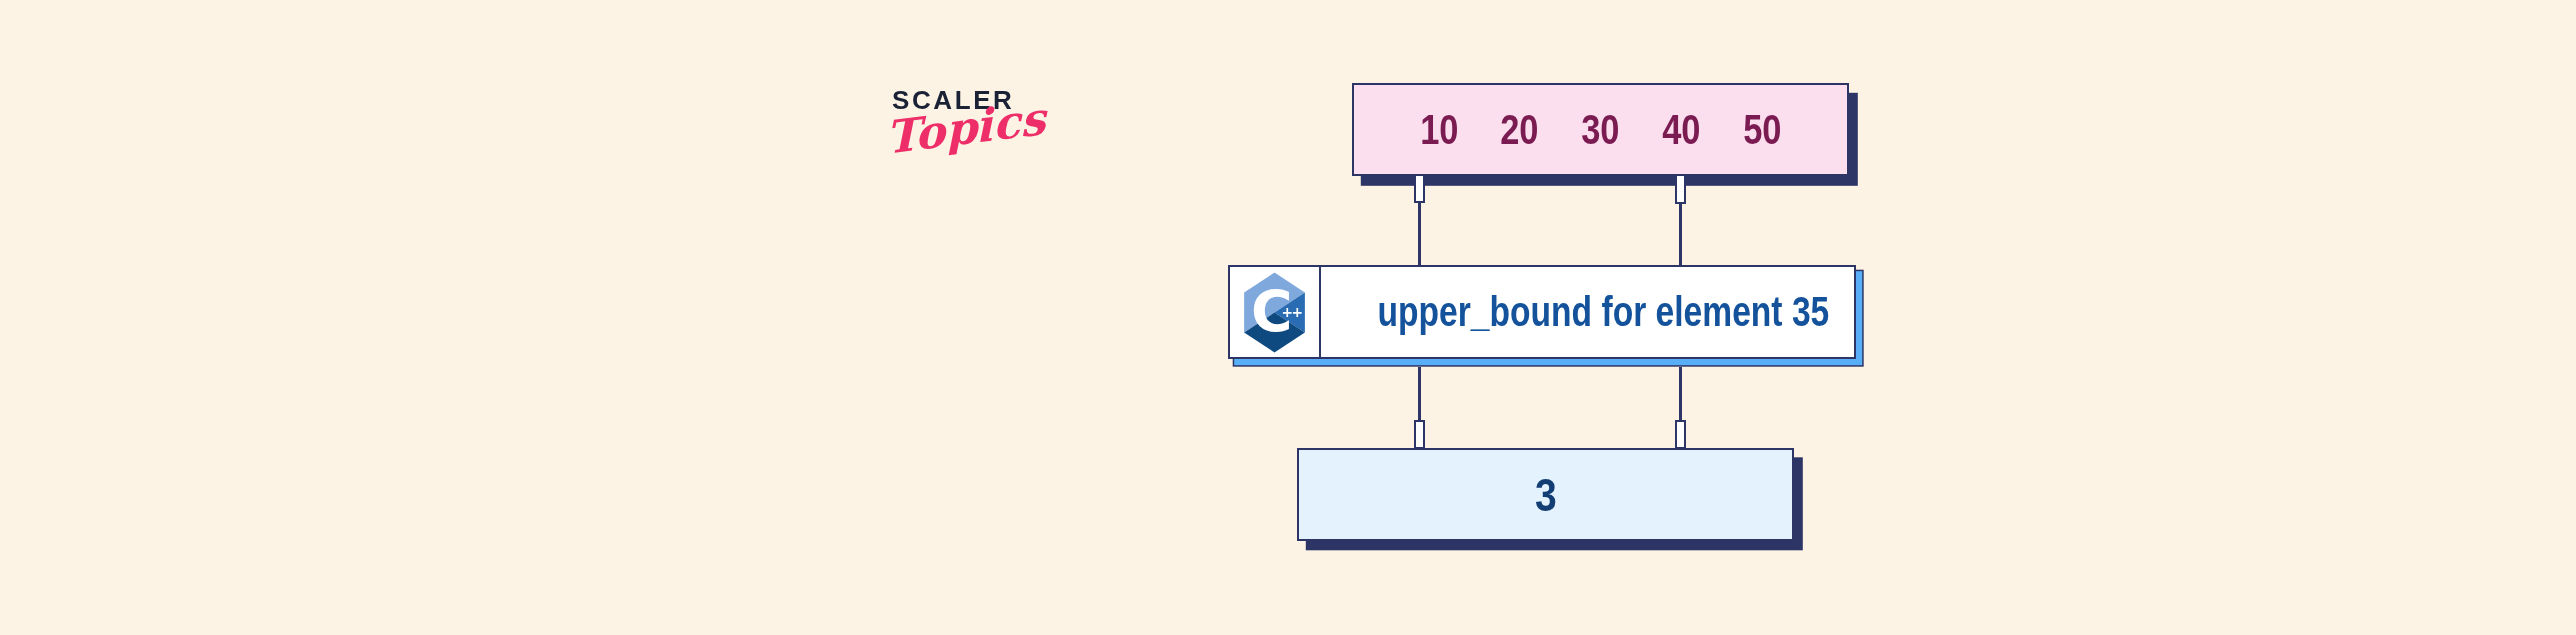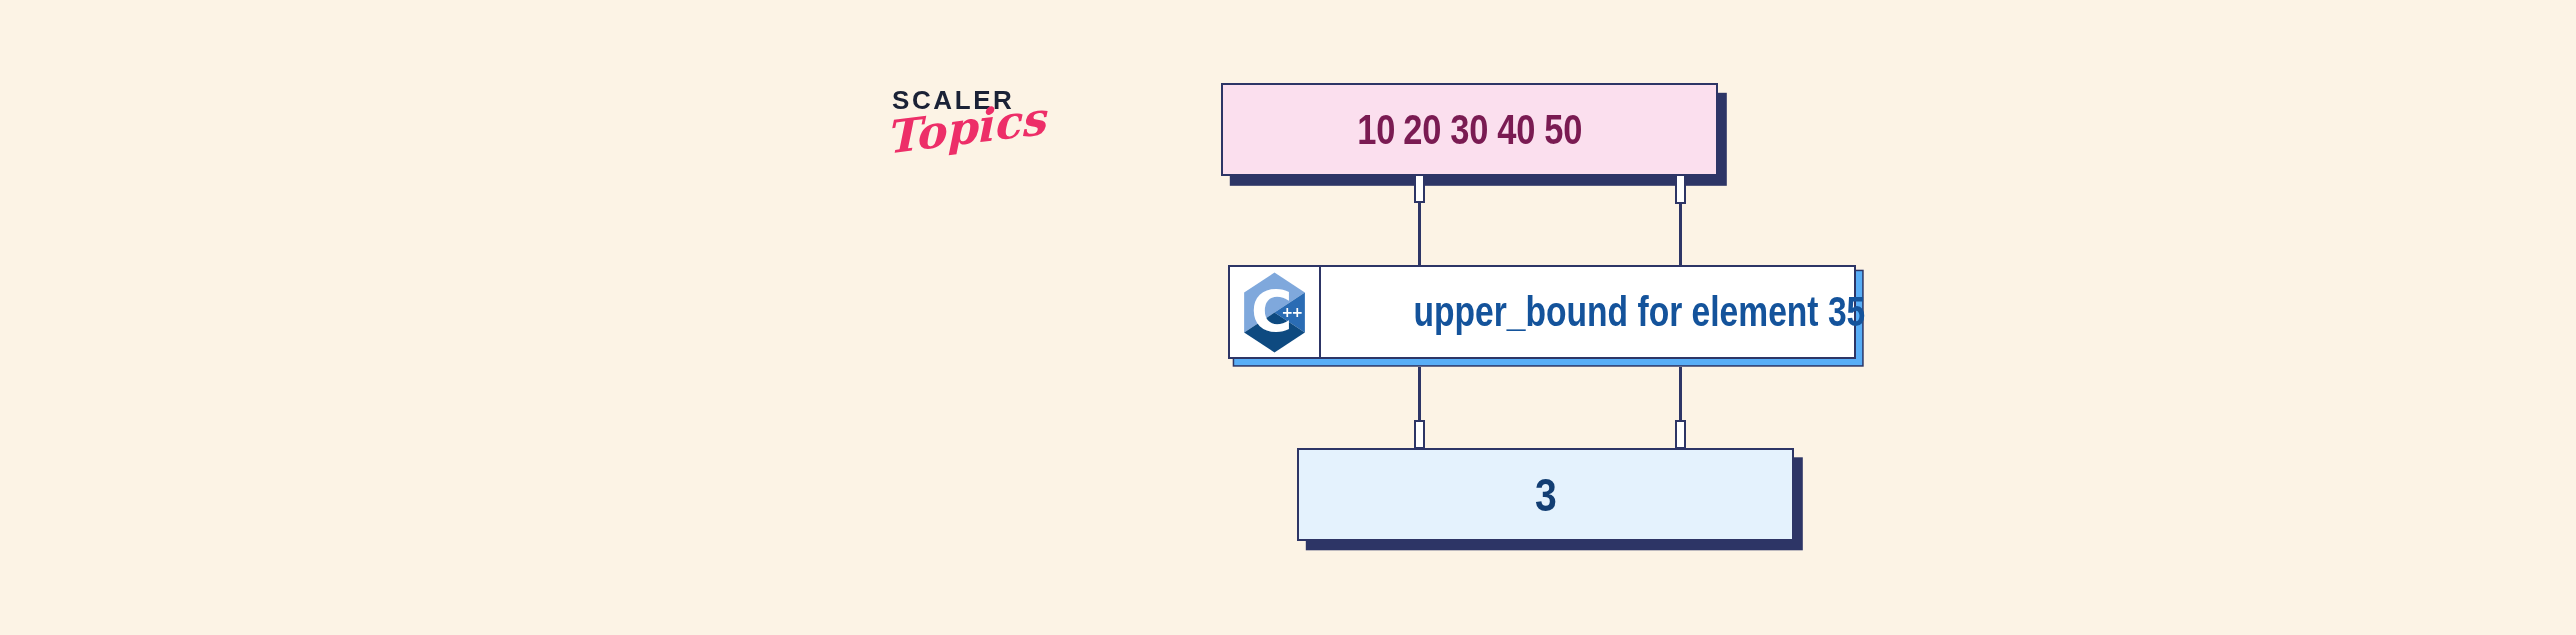--- a/index.html
+++ b/index.html
@@ -38,23 +38,24 @@
 
   
   .box {
     display: flex;
     align-items: center;
     justify-content: center;
     border: 2.6px solid #2d3566;
     z-index: 2;
   }
   #array-box {
-    left: 1221px; top: 83px; width: 497px; height: 93px;
+    left: 1352px; top: 83px; width: 497px; height: 93px;
     background: #fbdfee;
     box-shadow: 8.8px 9.8px 0 #2d3566;
+    gap: 34px;
   }
   #array-box .val {
     font-size: 42px;
     font-weight: 700;
     color: #7a1b52;
     display: inline-block;
     transform: scaleX(0.82);
   }
   #function-box {
     left: 1228px; top: 265px; width: 628px; height: 94px;
@@ -72,21 +73,20 @@
     justify-content: center;
     background: #ffffff;
     flex: 0 0 auto;
   }
   #label-cell {
     flex: 1 1 auto;
     height: 100%;
     display: flex;
     align-items: center;
     justify-content: flex-end;
-    margin-left: 36px;
   }
   #label-cell .label {
     font-size: 42px;
     font-weight: 700;
     color: #14539b;
     white-space: nowrap;
     display: inline-block;
     transform: scaleX(0.80);
   }
   #result-box {

